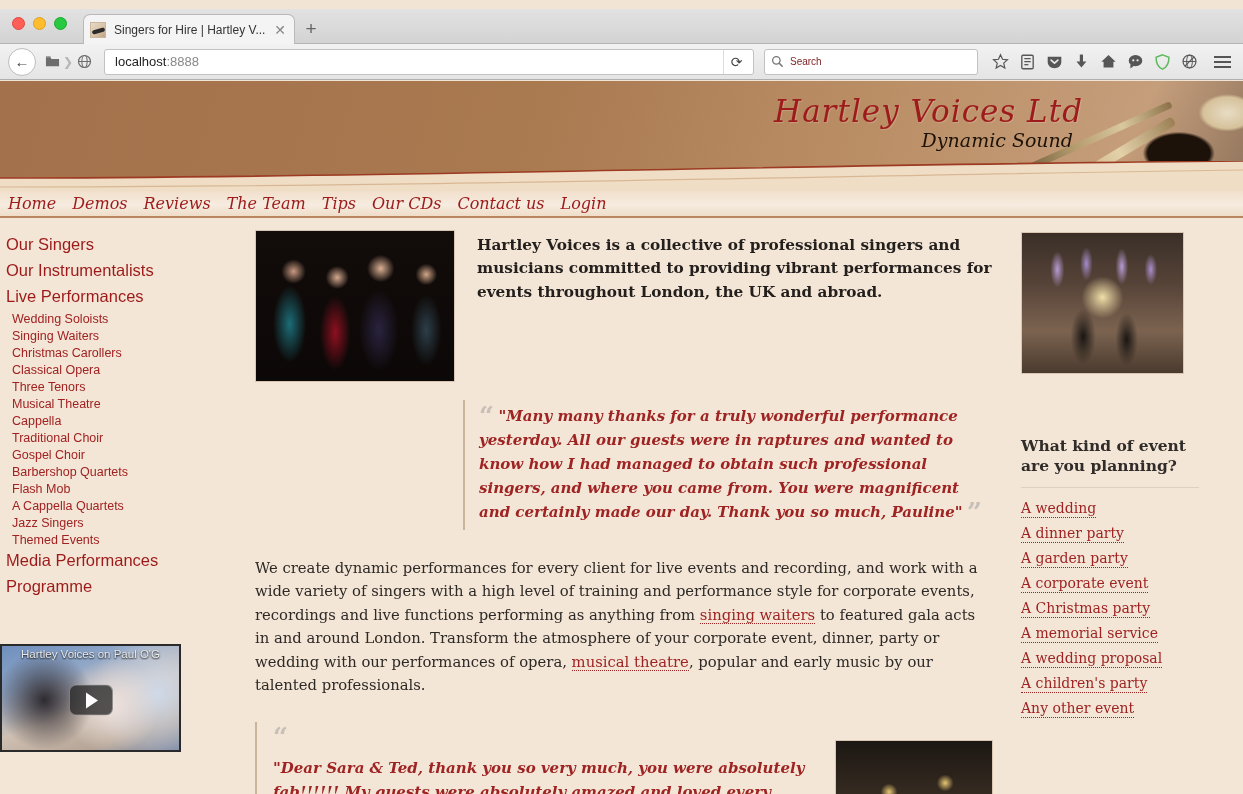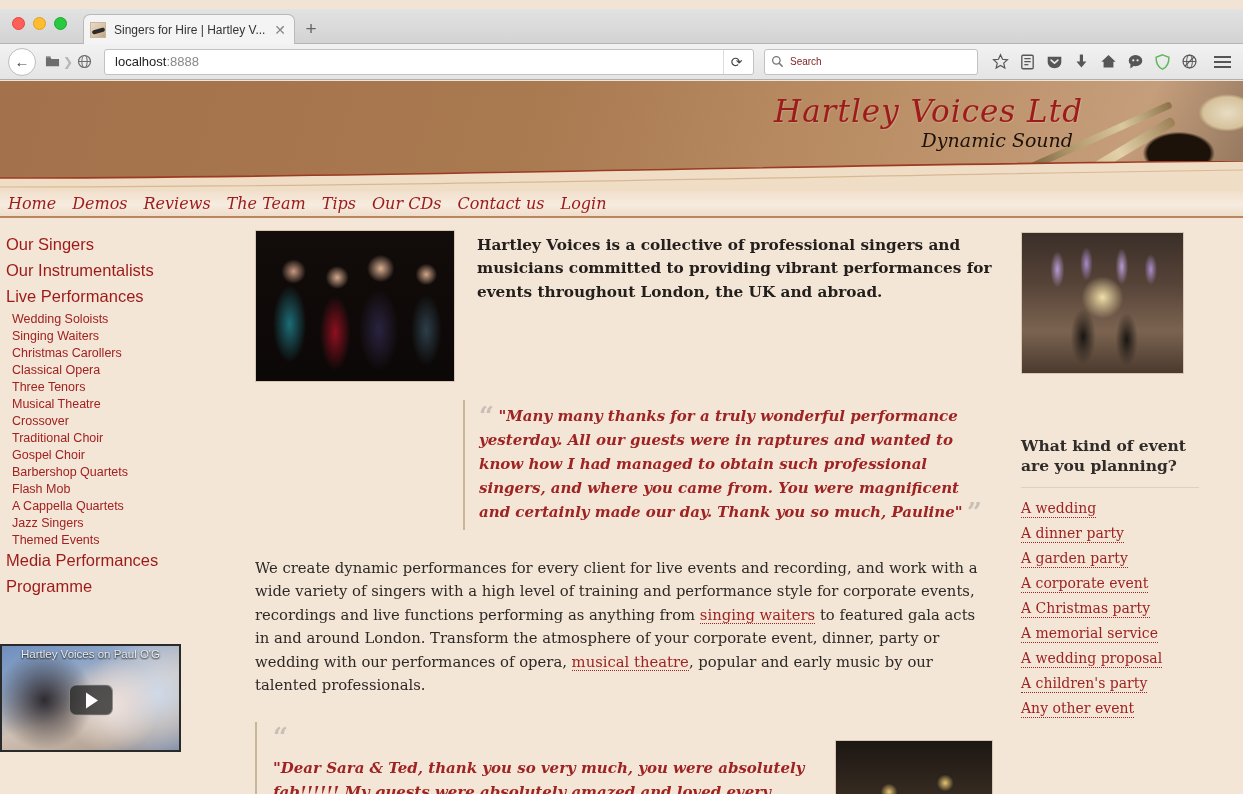--- a/index.html
+++ b/index.html
@@ -437,21 +437,21 @@
         <a href="#" class="sb-major">Our Singers</a>
         <a href="#" class="sb-major">Our Instrumentalists</a>
         <a href="#" class="sb-major">Live Performances</a>
 
         <a href="#" class="sb-minor">Wedding Soloists</a>
         <a href="#" class="sb-minor">Singing Waiters</a>
         <a href="#" class="sb-minor">Christmas Carollers</a>
         <a href="#" class="sb-minor">Classical Opera</a>
         <a href="#" class="sb-minor">Three Tenors</a>
         <a href="#" class="sb-minor">Musical Theatre</a>
-        <a href="#" class="sb-minor">Crossover</a>
+        <a href="#" class="sb-minor">Cappella</a>
         <a href="#" class="sb-minor">Traditional Choir</a>
         <a href="#" class="sb-minor">Gospel Choir</a>
         <a href="#" class="sb-minor">Barbershop Quartets</a>
         <a href="#" class="sb-minor">Flash Mob</a>
         <a href="#" class="sb-minor">A Cappella Quartets</a>
         <a href="#" class="sb-minor">Jazz Singers</a>
         <a href="#" class="sb-minor">Themed Events</a>
 
         <a href="#" class="sb-major">Media Performances</a>
         <a href="#" class="sb-major">Programme</a>

